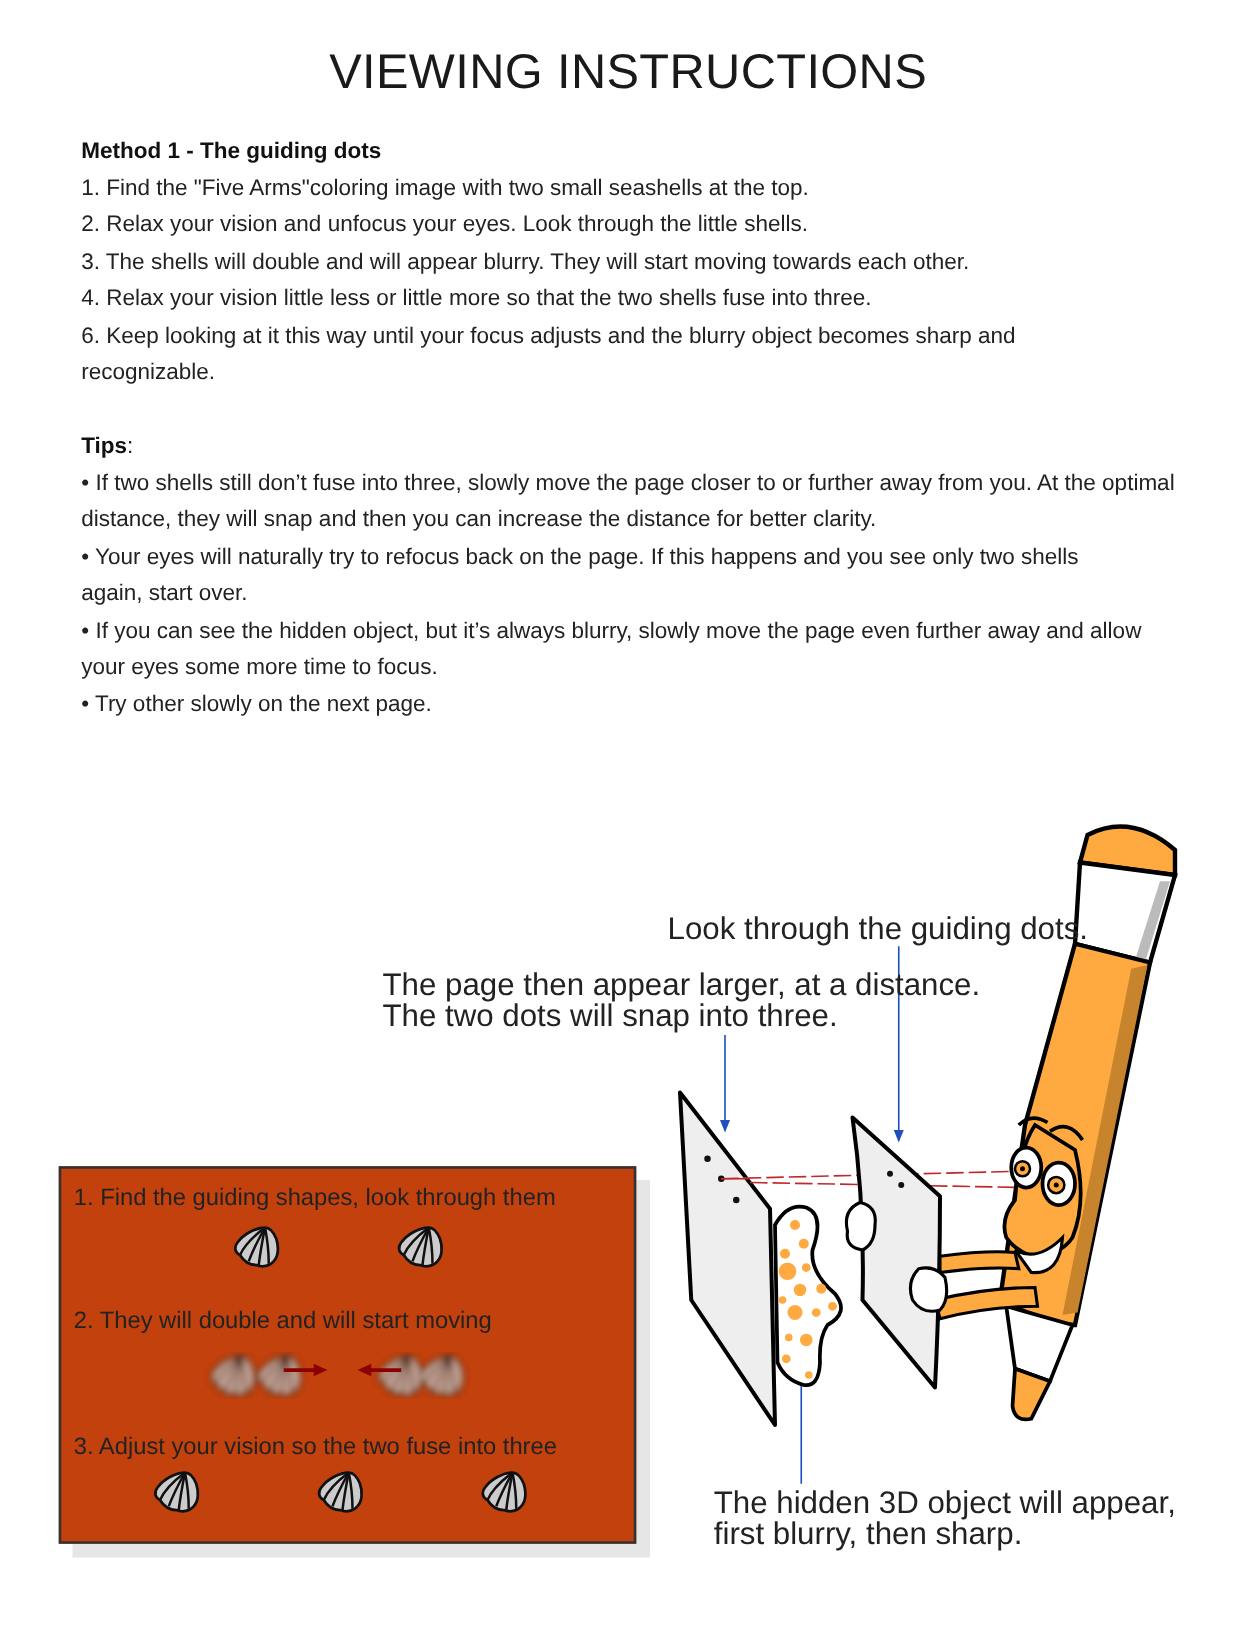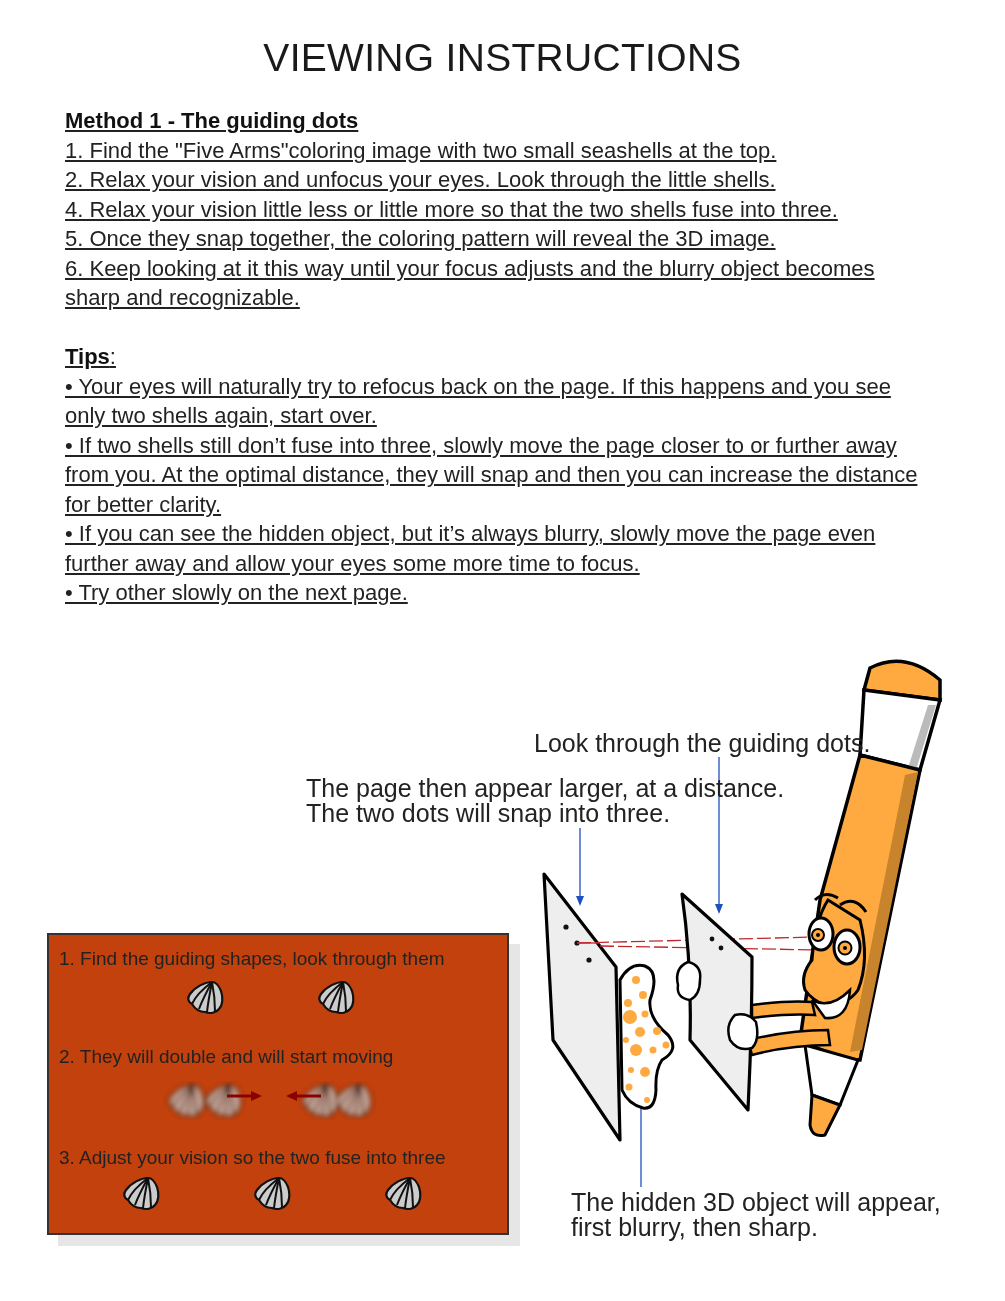--- a/index.html
+++ b/index.html
@@ -1,21 +1,21 @@
 <!DOCTYPE html>
 <html><head>
 <meta charset="utf-8">
 <style>
   html, body { margin: 0; padding: 0; background: #ffffff; }
   body { width: 1005px; height: 1301px; position: relative; overflow: hidden;
          font-family: "Liberation Sans", sans-serif; color: #222222; }
   .title { position: absolute; left: 0; top: 36px; width: 1005px; text-align: center;
            font-size: 39px; font-weight: normal; color: #1a1a1a; letter-spacing: 0.3px; }
   .body-text { position: absolute; left: 65px; top: 106px; width: 880px;
-               font-size: 22px; line-height: 29.5px; color: #222; text-decoration: underline; }
+               font-size: 18px; line-height: 29.5px; color: #222; }
   .body-text p { margin: 0; }
   .heading { font-weight: bold; color: #111; }
   .gap { height: 29.5px; }
   .callout { position: absolute; font-size: 25px; line-height: 24px; color: #222; white-space: nowrap; }
   .step-box { position: absolute; left: 47px; top: 933px; width: 458px; height: 298px;
               border: 2px solid #333; background: #c2410c; box-shadow: 11px 11px 0 #e6e6e6; }
   .step-label { position: absolute; left: 10px; font-size: 19px; color: #222; white-space: nowrap; }
   .shell { position: absolute; }
   svg.art { position: absolute; left: 0; top: 0; }
 </style>
@@ -36,27 +36,27 @@
       </filter>
   </defs>
 </svg>
 
 <div class="title">VIEWING INSTRUCTIONS</div>
 
 <div class="body-text">
   <p class="heading">Method 1 - The guiding dots</p>
   <p>1. Find the "Five Arms"coloring image with two small seashells at the top.</p>
   <p>2. Relax your vision and unfocus your eyes. Look through the little shells.</p>
+  <p>3. The shells will double and will appear blurry. They will start moving towards each other.</p>
   <p>4. Relax your vision little less or little more so that the two shells fuse into three.</p>
-  <p>5. Once they snap together, the coloring pattern will reveal the 3D image.</p>
   <p style="width:850px">6. Keep looking at it this way until your focus adjusts and the blurry object becomes sharp and recognizable.</p>
   <div class="gap"></div>
   <p><span class="heading">Tips</span><span>:</span></p>
+  <p style="width:875px">• If two shells still don’t fuse into three, slowly move the page closer to or further away from you. At the optimal distance, they will snap and then you can increase the distance for better clarity.</p>
   <p style="width:850px">• Your eyes will naturally try to refocus back on the page. If this happens and you see only two shells again, start over.</p>
-  <p style="width:875px">• If two shells still don’t fuse into three, slowly move the page closer to or further away from you. At the optimal distance, they will snap and then you can increase the distance for better clarity.</p>
   <p style="width:860px">• If you can see the hidden object, but it’s always blurry, slowly move the page even further away and allow your eyes some more time to focus.</p>
   <p>• Try other slowly on the next page.</p>
 </div>
 
 <svg class="art" width="1005" height="1301">
 
   <g>
     <line x1="719" y1="757" x2="719" y2="908" stroke="#1f4fbf" stroke-width="1.3"></line>
     <path d="M715 904 L719 914 L723 904 Z" fill="#1f4fbf"></path>
   </g>

